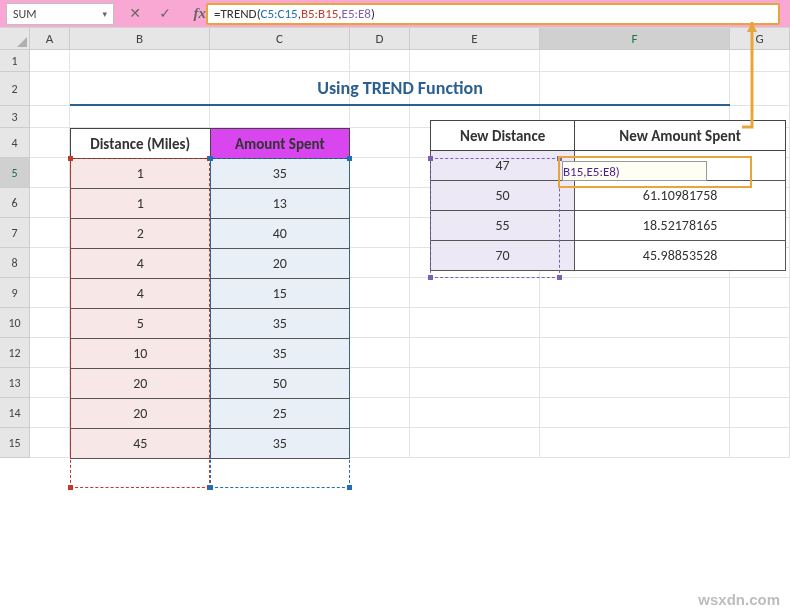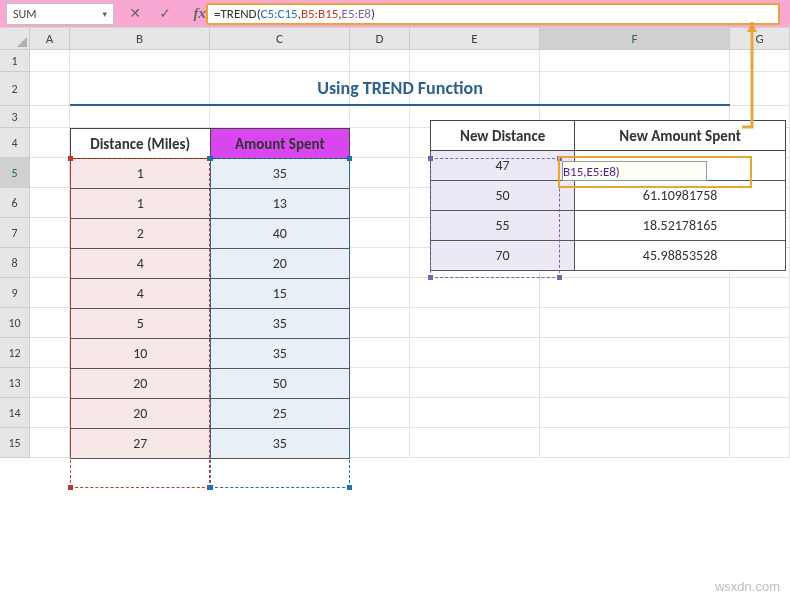--- a/index.html
+++ b/index.html
@@ -224,25 +224,26 @@
     white-space: nowrap;
   }
 
   .arrow-line {
     position: absolute;
     pointer-events: none;
   }
 
   .watermark {
     position: absolute;
-    bottom: 16px;
+    bottom: 2px;
     right: 10px;
-    font-size: 13px;
+    font-size: 15px;
     color: #bdbdbd;
     font-family: Arial, sans-serif;
+    font-weight: bold;
   }
 </style>
 </head>
 <body>
 
 <div class="topbar">
   <div class="namebox">
     <span>SUM</span>
     <span class="dd">▾</span>
   </div>
@@ -459,21 +460,21 @@
           </tr>
       <tr>
             <td class="tdcell col-dist">20</td>
             <td class="tdcell col-amt">50</td>
           </tr>
       <tr>
             <td class="tdcell col-dist">20</td>
             <td class="tdcell col-amt">25</td>
           </tr>
       <tr>
-            <td class="tdcell col-dist">27</td>
+            <td class="tdcell col-dist">45</td>
             <td class="tdcell col-amt">35</td>
           </tr>
     </tbody>
       </table>
 
     <table class="tableB">
       <tbody>
           <tr>
         <td class="thcell" style="width:130px">New Distance</td>
         <td class="thcell" style="width:190px">New Amount Spent</td>

